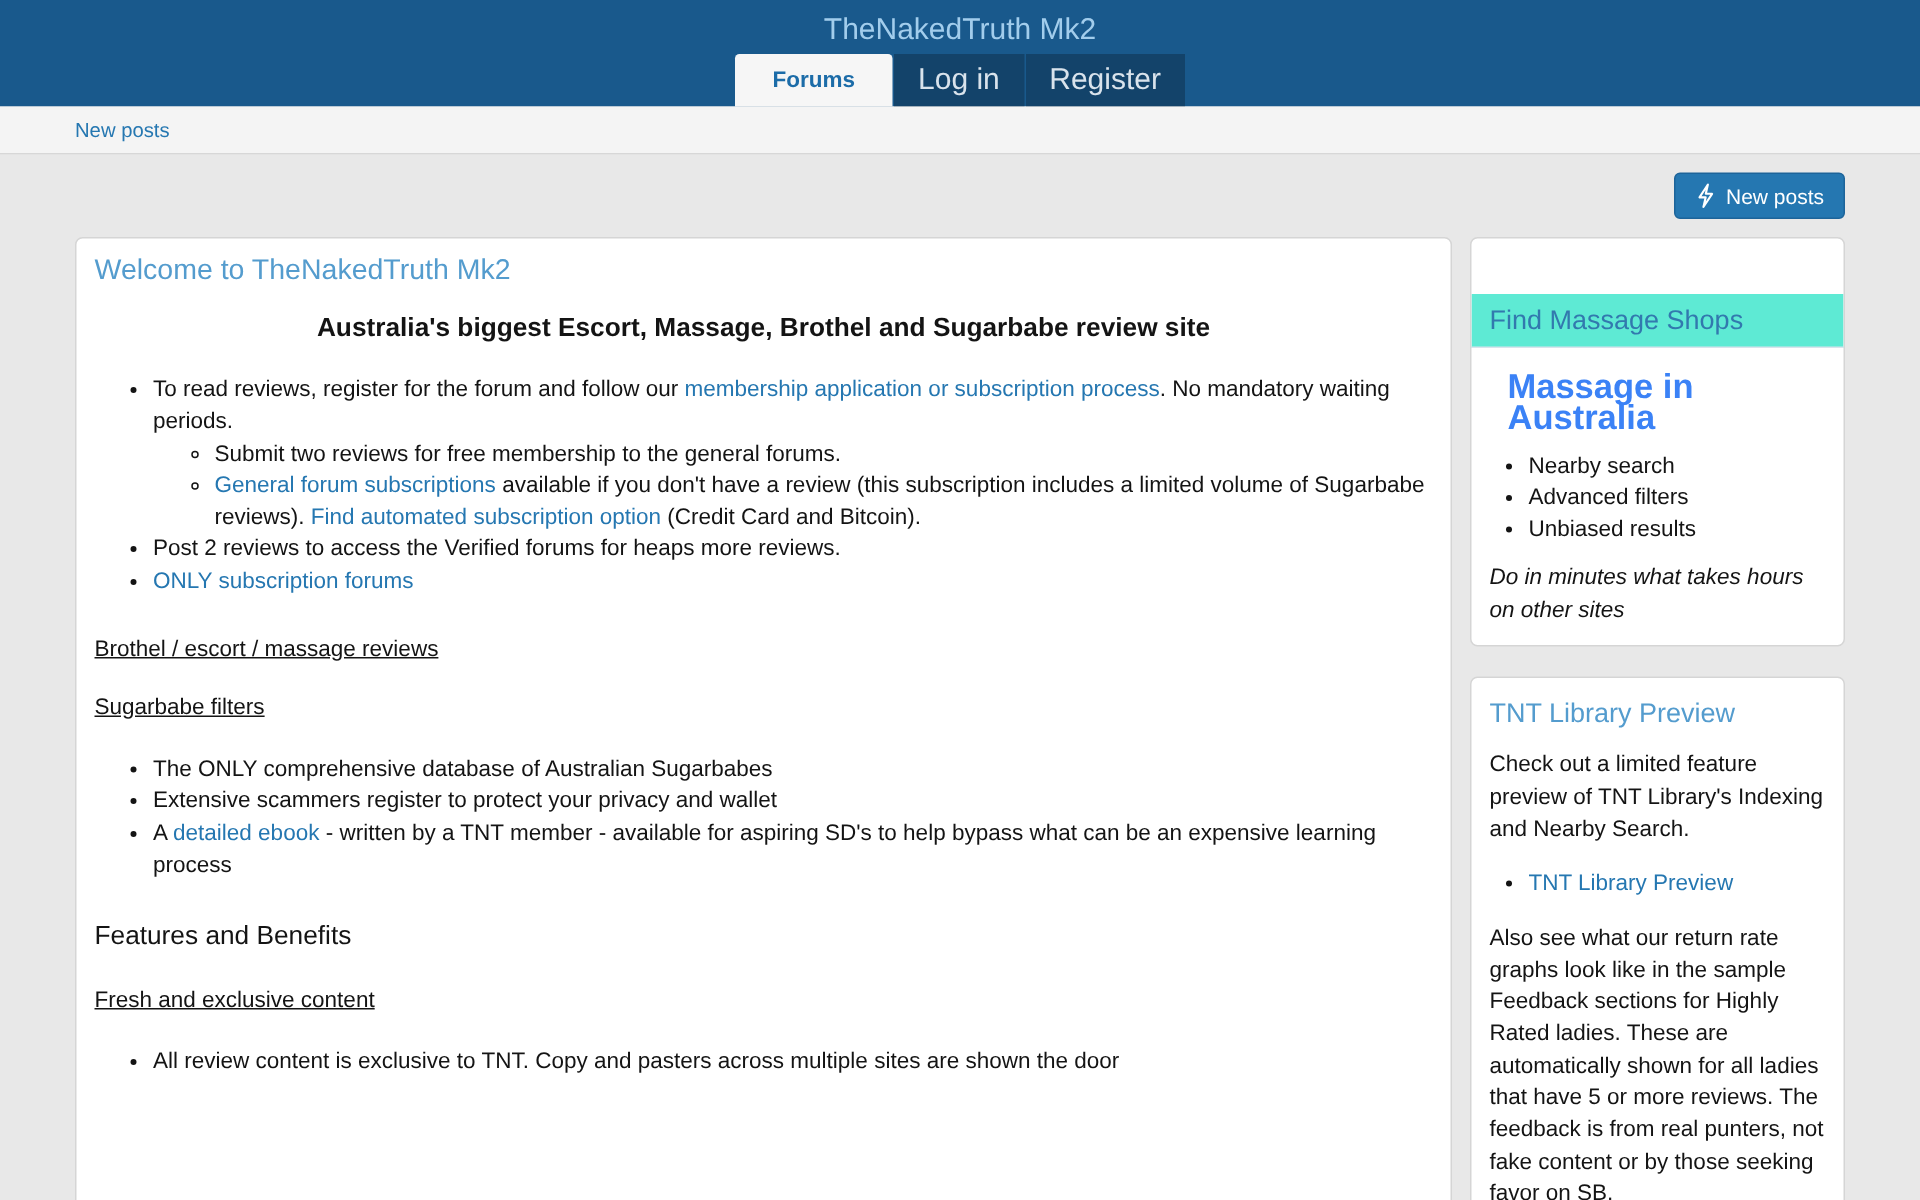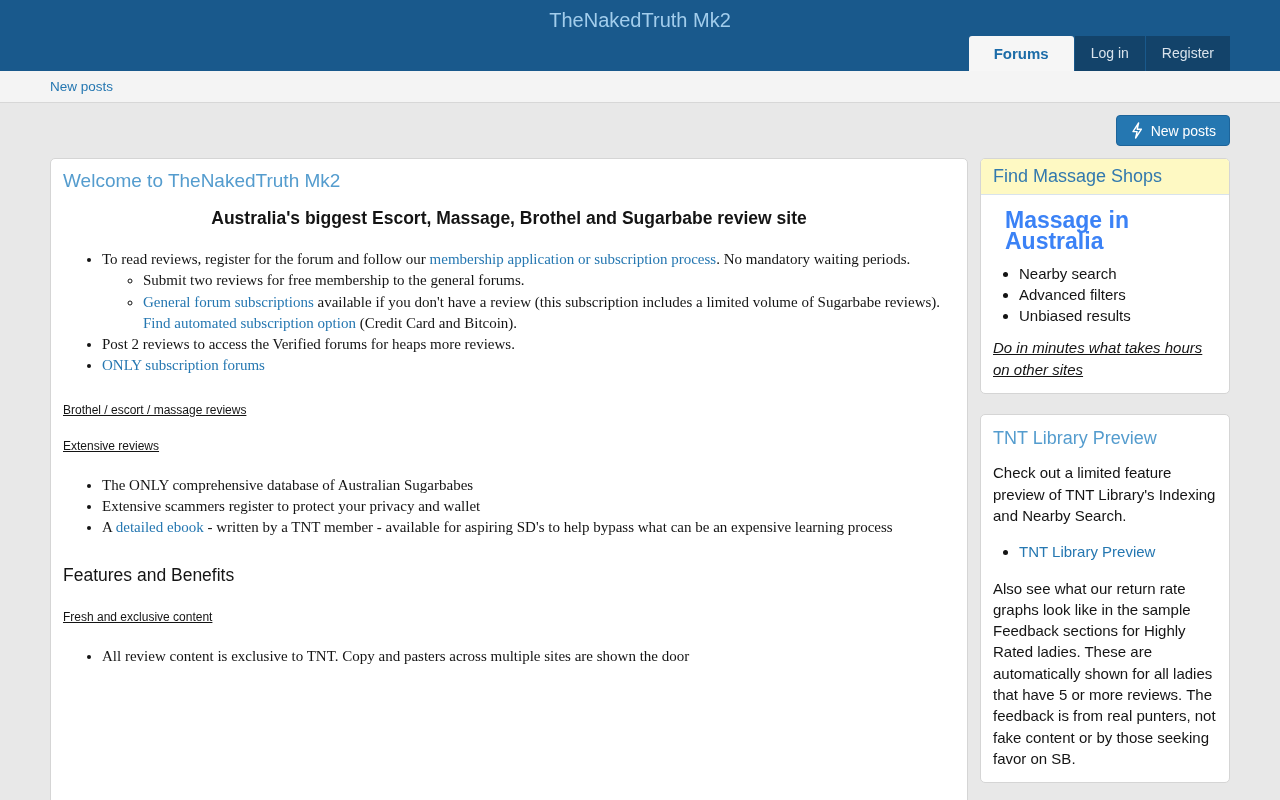--- a/index.html
+++ b/index.html
@@ -10,28 +10,28 @@
     font-family: "Liberation Sans", "DejaVu Sans", sans-serif;
     color: #141414;
     font-size: 15px;
   }
   a { color: #2577b1; text-decoration: none; cursor: pointer; }
 
   
   .site-header { background: #19598c; }
   .header-top { padding: 9px 50px 4px; text-align: center; }
   .site-title { color: #a2cdec; font-size: 20px; cursor: pointer; display: inline-block; }
-  .nav-row { padding: 0 50px; display: flex; justify-content: flex-end; align-items: flex-end; }
+  .nav-row { padding: 0 50px; display: flex; justify-content: center; align-items: flex-end; }
   .tab-forums {
     background: #f6f6f6; color: #1c6ca8; font-weight: bold; font-size: 15px;
     line-height: 35px; padding: 0 25px; border-radius: 3px 3px 0 0; cursor: pointer;
   }
   .auth-tabs { display: flex; }
   .auth-tab {
-    background: rgba(0,0,0,0.24); color: #d9e3ec; font-size: 14px;
+    background: rgba(0,0,0,0.24); color: #d9e3ec; font-size: 20px;
     line-height: 35px; padding: 0 16px; margin-left: 1px; cursor: pointer;
   }
 
   
   .subnav { background: #f4f4f4; border-bottom: 1px solid #d7d7d7; }
   .subnav-inner { padding: 0 50px; height: 31px; display: flex; align-items: center; }
   .subnav-link { font-size: 13.5px; }
 
   
   .page-body { padding: 0 50px; }
@@ -45,37 +45,37 @@
 
   .columns { display: flex; gap: 12px; align-items: flex-start; }
 
   
   .content-block {
     background: #fff; border: 1px solid #d5d5d5; border-radius: 5px;
     width: 918px; padding: 9px 12px 60px; min-height: 700px;
   }
   .welcome-heading { color: #549cce; font-size: 19px; font-weight: normal; margin: 2px 0 16px; }
   .headline { font-size: 17.5px; font-weight: bold; margin: 0 0 20px; text-align: center; }
-  .content-block ul { margin: 0 0 26px; padding-left: 39px; font-family: Liberation Serif, serif; }
+  .content-block ul { margin: 0 0 26px; padding-left: 39px; }
   .content-block li { line-height: 21.3px; margin: 0; padding: 0; }
   .content-block ul ul { list-style-type: circle; margin: 0; padding-left: 41px; }
-  .section-underlined { font-size: 12px; font-weight: normal; text-decoration: underline; margin: 0 0 22px; }
+  .section-underlined { font-size: 15px; font-weight: normal; text-decoration: underline; margin: 0 0 22px; }
   .features-heading { font-size: 17.5px; font-weight: normal; margin: 0 0 24px; }
 
   
   .sidebar { width: 250px; display: flex; flex-direction: column; gap: 20px; }
   .side-block { background: #fff; border: 1px solid #d5d5d5; border-radius: 5px; overflow: hidden; }
   .side-block-header {
-    background: #fef9c3; border-bottom: 1px solid #d9e3ec;
-    padding: 7px 12px; color: #3279ae; font-size: 18px;
+    background: #5eead4; border-bottom: 1px solid #d9e3ec;
+    padding: 7px 12px; color: #3279ae; font-size: 18px; margin-top: 37px;
   }
   .side-block-body { padding: 10px 12px 13px; line-height: 21.3px; }
   .shops-link-title { color: #3b82f6; font-weight: bold; font-size: 23px; display: inline-block; margin: 5px 12px 10px; }
   .side-block-body ul { margin: 0 0 11px; padding-left: 26px; }
-  .tagline { font-style: italic; margin: 0; text-decoration: underline; }
+  .tagline { font-style: italic; margin: 0; }
   .side-title-light { color: #549cce; font-size: 18px; font-weight: normal; margin: 3px 0 13px; }
   .side-block-body p { margin: 0 0 11px; }
   .side-block-body p:last-child { margin-bottom: 0; }
   .library-list { margin: 15px 0 15px !important; }
 </style>
 </head>
 <body>
 
 <header class="site-header">
   <div class="header-top">
@@ -121,21 +121,21 @@
             <li>Submit two reviews for free membership to the general forums.</li>
             <li><a>General forum subscriptions</a><span> available if you don't have a review (this subscription includes a limited volume of Sugarbabe reviews). </span><a>Find automated subscription option</a><span> (Credit Card and Bitcoin).</span></li>
           </ul>
         </li>
         <li>Post 2 reviews to access the Verified forums for heaps more reviews.</li>
         <li><a>ONLY subscription forums</a></li>
       </ul>
 
       <h3 class="section-underlined">Brothel / escort / massage reviews</h3>
 
-      <h3 class="section-underlined">Extensive reviews</h3>
+      <h3 class="section-underlined">Sugarbabe filters</h3>
       <ul>
         <li>The ONLY comprehensive database of Australian Sugarbabes</li>
         <li>Extensive scammers register to protect your privacy and wallet</li>
         <li><span>A </span><a>detailed ebook</a><span> - written by a TNT member - available for aspiring SD's to help bypass what can be an expensive learning process</span></li>
       </ul>
 
       <h2 class="features-heading">Features and Benefits</h2>
 
       <h3 class="section-underlined">Fresh and exclusive content</h3>
       <ul>

